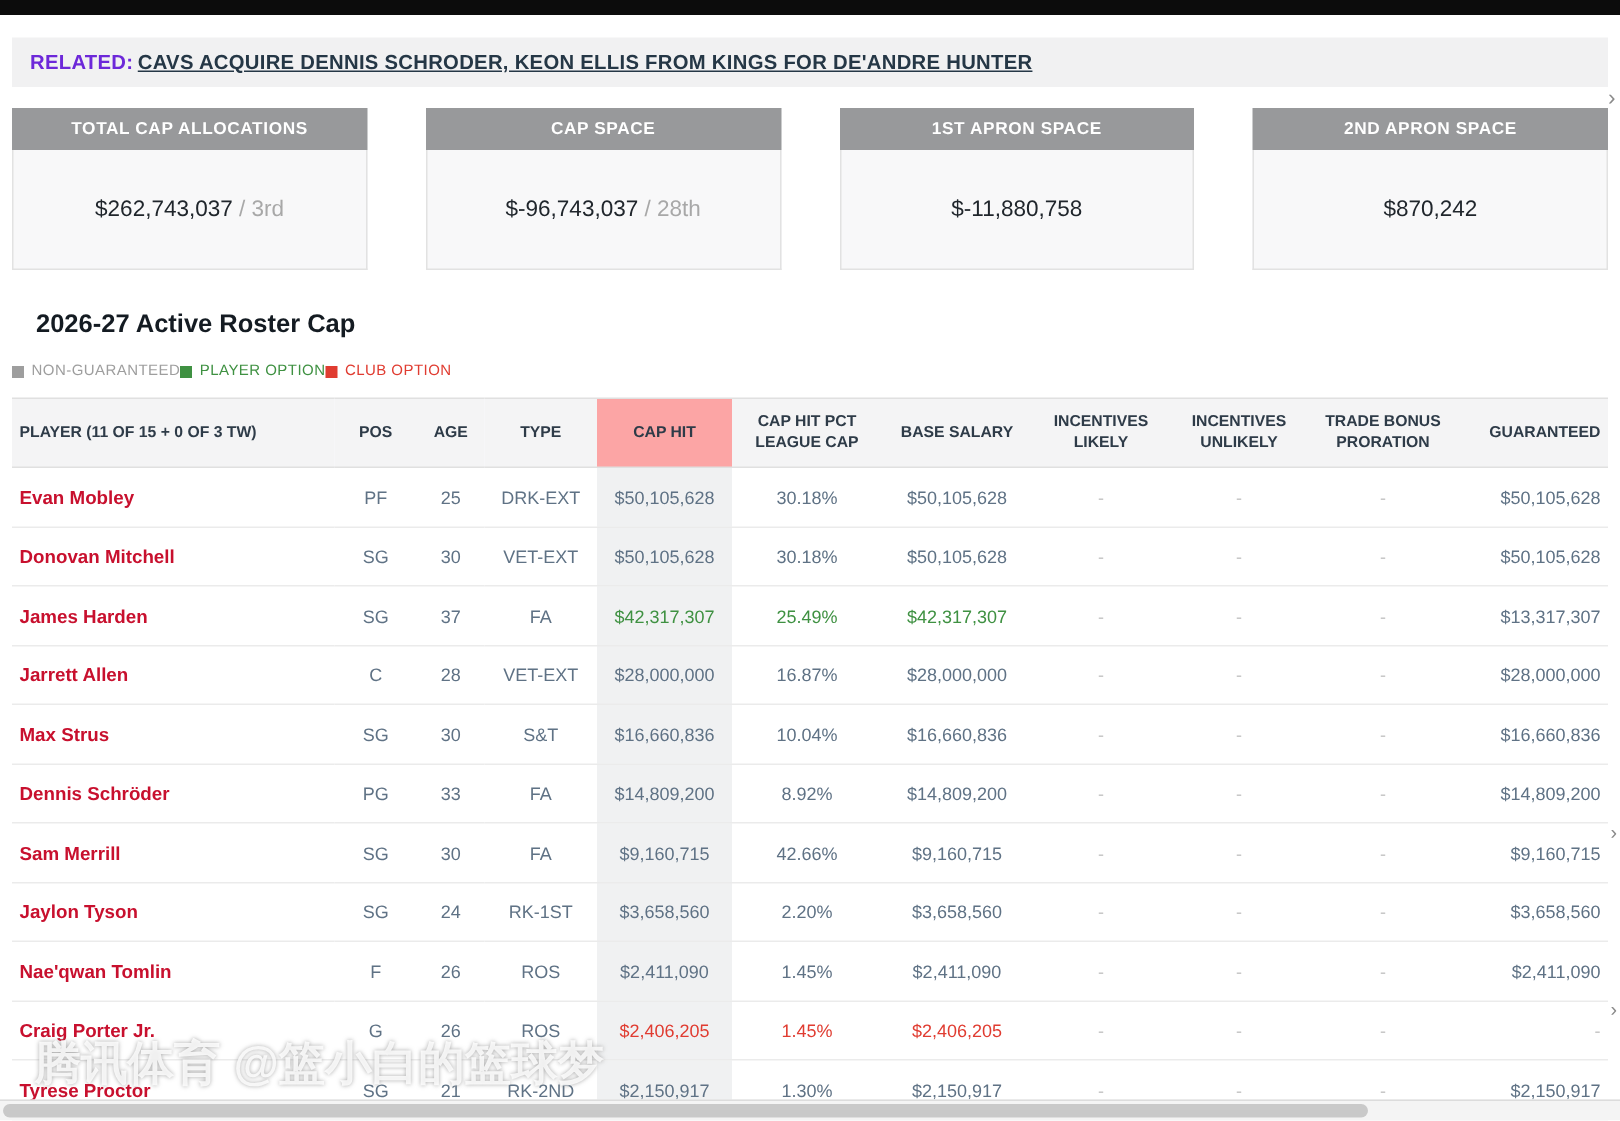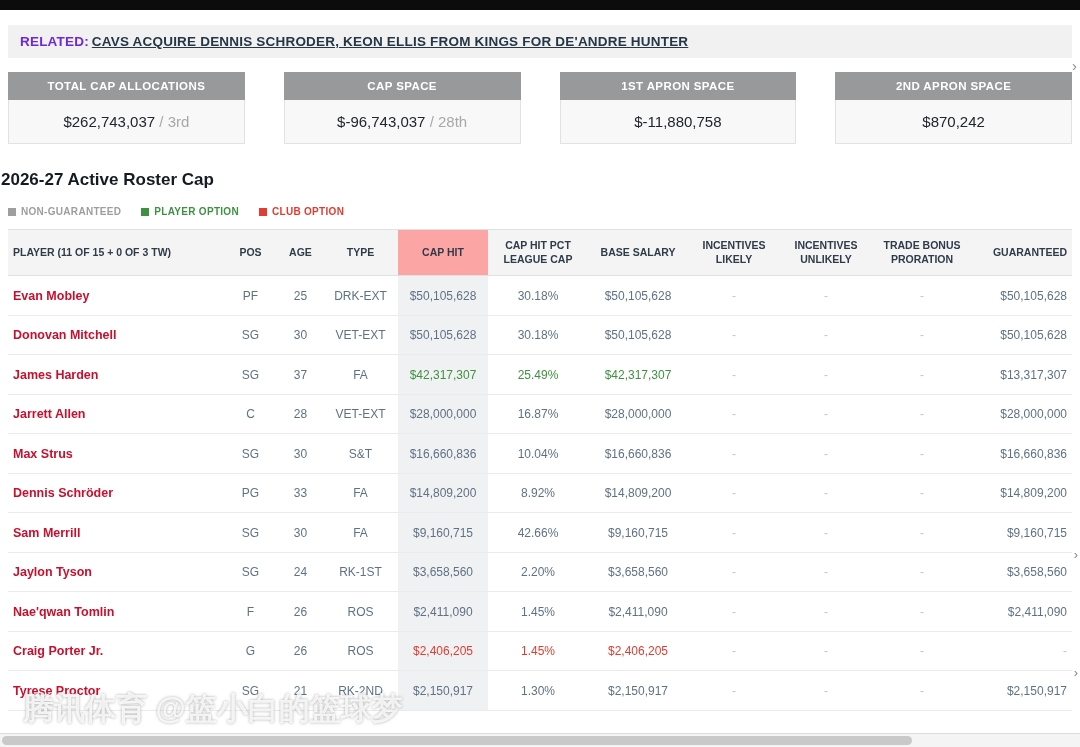--- a/index.html
+++ b/index.html
@@ -10,26 +10,26 @@
 
   .related { margin: 15px 8px 0; background: #f1f1f2; padding: 9px 12px; font-size: 13.5px; font-weight: bold; letter-spacing: .2px; }
   .related-label { color: #6d28d9; margin-right: 3px; text-align: center; }
   .related-link { color: #253746; text-decoration: underline; cursor: pointer; }
 
   .carousel-next { position: absolute; right: 3px; top: 58px; color: #8a8a8a; font-size: 15px; line-height: 1; cursor: pointer; }
 
   .cards { display: flex; gap: 39px; margin: 14px 8px 0; }
   .card { flex: 1; }
   .card-header { background: #98999b; color: #fff; font-size: 11.5px; font-weight: bold; text-align: center; padding: 8px 4px; letter-spacing: .4px; }
-  .card-body { background: #f8f8f9; border: 1px solid #e2e2e2; border-top: none; text-align: center; padding: 13px 4px; font-size: 15px; color: #20262c; }
+  .card-body { background: #f8f8f9; border: 1px solid #e2e2e2; border-top: none; text-align: center; padding: 31px 4px; font-size: 15px; color: #20262c; }
   .card-rank { color: #a8a8a8; }
 
-  .section-title { margin: 26px 1px 0; font-size: 17px; font-weight: bold; color: #141b22; }
-
-  .legend { margin: 16px 8px 0; display: flex; gap: 20px; font-size: 10px; font-weight: bold; letter-spacing: .3px; }
+  .section-title { margin: 26px 24px 0; font-size: 17px; font-weight: bold; color: #141b22; }
+
+  .legend { margin: 16px 8px 0; display: flex; font-size: 10px; font-weight: normal; letter-spacing: .3px; }
   .legend-item { display: flex; align-items: center; gap: 5px; }
   .legend-swatch { width: 8px; height: 8px; display: inline-block; }
   .legend-item.gray  { color: #9e9e9e; } .legend-item.gray  .legend-swatch { background: #9e9e9e; }
   .legend-item.green { color: #3f9142; } .legend-item.green .legend-swatch { background: #3f9142; }
   .legend-item.red   { color: #e03c31; } .legend-item.red   .legend-swatch { background: #e03c31; }
 
   table { width: 1064px; margin: 12px 8px 0; border-collapse: collapse; table-layout: fixed; }
   thead th { background: #f4f4f5; border-top: 1px solid #e0e0e0; border-bottom: 1px solid #e0e0e0;
              font-size: 10.5px; color: #2e3b48; padding: 9px 5px; line-height: 1.3; text-transform: uppercase; cursor: pointer; }
   thead th.hl { background: #fca5a5; }

